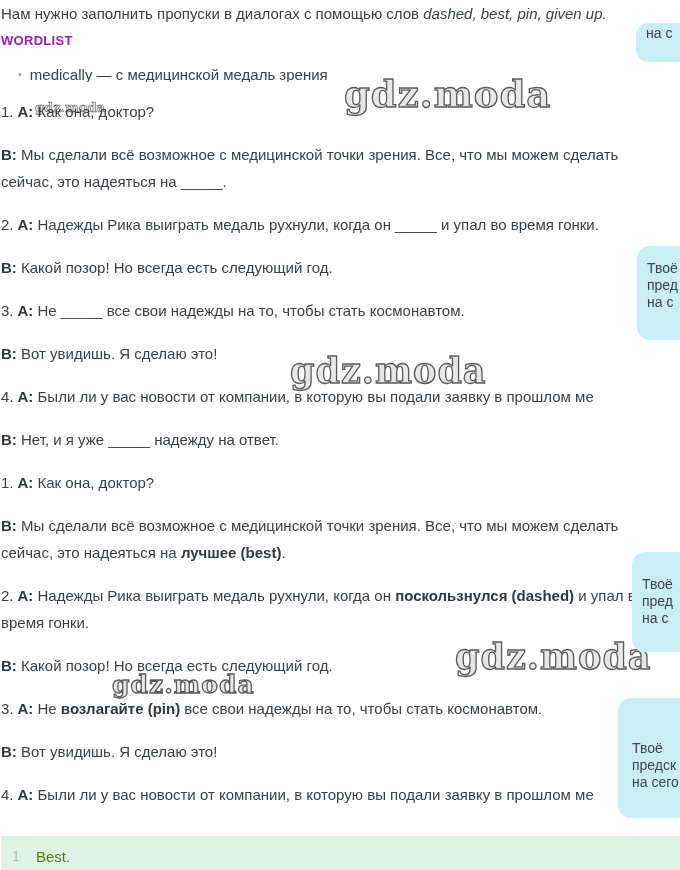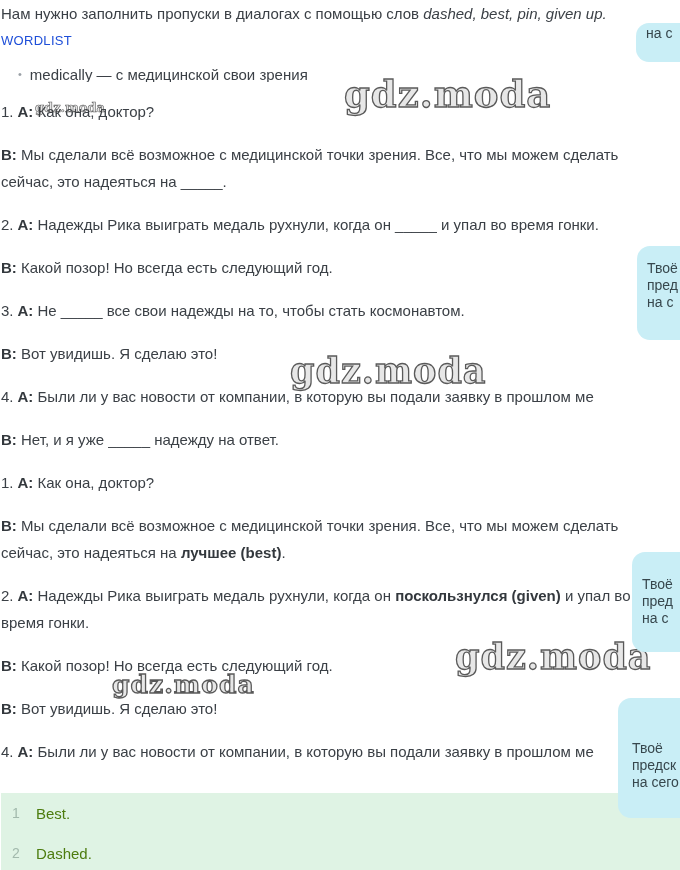--- a/index.html
+++ b/index.html
@@ -1,21 +1,21 @@
 <!DOCTYPE html>
 <html><head>
 <meta charset="utf-8">
 <style>
   html,body{margin:0;padding:0;background:#fff;}
   .page{position:relative;width:680px;height:870px;background:#ffffff;overflow:hidden;
         font-family:"Liberation Sans",sans-serif;color:#3b4046;}
   .content{position:relative;z-index:1;padding:3px 0 0 1px;}
   .title{margin:0;font-size:15px;line-height:21px;color:#3b4046;}
   .title i{font-style:italic;}
-  .wordlist-heading{margin:9px 0 0 0;font-size:13px;font-weight:400;letter-spacing:.3px;color:#1d4ed8;}
+  .wordlist-heading{margin:9px 0 0 0;font-size:13px;font-weight:700;letter-spacing:.3px;color:#a21caf;}
   .wl-item{margin:18px 0 0 17px;height:16px;overflow:hidden;font-size:15px;color:#3b4046;}
   .wl-bullet{color:#9aa0a6;margin-right:8px;font-size:11px;vertical-align:2px;}
   .dialogs{margin-top:1px;}
   .para{margin:16px 0;font-size:15px;line-height:27px;white-space:pre-wrap;}
   .para b{font-weight:700;color:#33383d;}
   .num:not(:empty){margin-right:4px;}
   .answers{margin-top:28px;background:#dff3e4;padding:0;}
   .ans-row{display:flex;align-items:center;height:40px;}
   .ans-num{flex:none;width:16px;margin-left:11px;color:#a2b9ac;font-size:14px;}
   .ans-text{margin-left:8px;font-size:15px;font-weight:500;color:#4d7c0f;}
@@ -39,41 +39,42 @@
 </head>
 <body>
 
 <div class="page">
   <div class="content">
 
     <p class="title"><span>Нам нужно заполнить пропуски в диалогах с помощью слов </span><i>dashed, best, pin, given up.</i></p>
 
     <h2 class="wordlist-heading">WORDLIST</h2>
 
-    <div class="wl-item"><span class="wl-bullet">•</span><span>medically — с медицинской свои зрения</span></div>
+    <div class="wl-item"><span class="wl-bullet">•</span><span>medically — с медицинской медаль зрения</span></div>
 
     <div class="dialogs">
       <p class="para"><span class="num">1.</span><b>A:</b><span> Как она, доктор?</span></p>
       <p class="para"><span class="num"></span><b>B:</b><span> Мы сделали всё возможное с медицинской точки зрения. Все, что мы можем сделать
 сейчас, это надеяться на _____.</span></p>
       <p class="para"><span class="num">2.</span><b>A:</b><span> Надежды Рика выиграть медаль рухнули, когда он _____ и упал во время гонки.</span></p>
       <p class="para"><span class="num"></span><b>B:</b><span> Какой позор! Но всегда есть следующий год.</span></p>
       <p class="para"><span class="num">3.</span><b>A:</b><span> Не _____ все свои надежды на то, чтобы стать космонавтом.</span></p>
       <p class="para"><span class="num"></span><b>B:</b><span> Вот увидишь. Я сделаю это!</span></p>
       <p class="para"><span class="num">4.</span><b>A:</b><span> Были ли у вас новости от компании, в которую вы подали заявку в прошлом ме</span></p>
       <p class="para"><span class="num"></span><b>B:</b><span> Нет, и я уже _____ надежду на ответ.</span></p>
     </div>
 
     <div class="dialogs">
       <p class="para"><span class="num">1.</span><b>A:</b><span> Как она, доктор?</span></p>
       <p class="para"><span class="num"></span><b>B:</b><span> Мы сделали всё возможное с медицинской точки зрения. Все, что мы можем сделать
 сейчас, это надеяться на </span><b>лучшее (best)</b><span>.</span></p>
-      <p class="para"><span class="num">2.</span><b>A:</b><span> Надежды Рика выиграть медаль рухнули, когда он </span><b>поскользнулся (given)</b><span> и упал во
+      <p class="para"><span class="num">2.</span><b>A:</b><span> Надежды Рика выиграть медаль рухнули, когда он </span><b>поскользнулся (dashed)</b><span> и упал во
 время гонки.</span></p>
       <p class="para"><span class="num"></span><b>B:</b><span> Какой позор! Но всегда есть следующий год.</span></p>
+      <p class="para"><span class="num">3.</span><b>A:</b><span> Не </span><b>возлагайте (pin)</b><span> все свои надежды на то, чтобы стать космонавтом.</span></p>
       <p class="para"><span class="num"></span><b>B:</b><span> Вот увидишь. Я сделаю это!</span></p>
       <p class="para"><span class="num">4.</span><b>A:</b><span> Были ли у вас новости от компании, в которую вы подали заявку в прошлом ме</span></p>
     </div>
 
     <div class="answers">
       <div class="ans-row">
           <span class="ans-num">1</span>
           <span class="ans-text">Best.</span>
         </div>
       <div class="ans-row">

